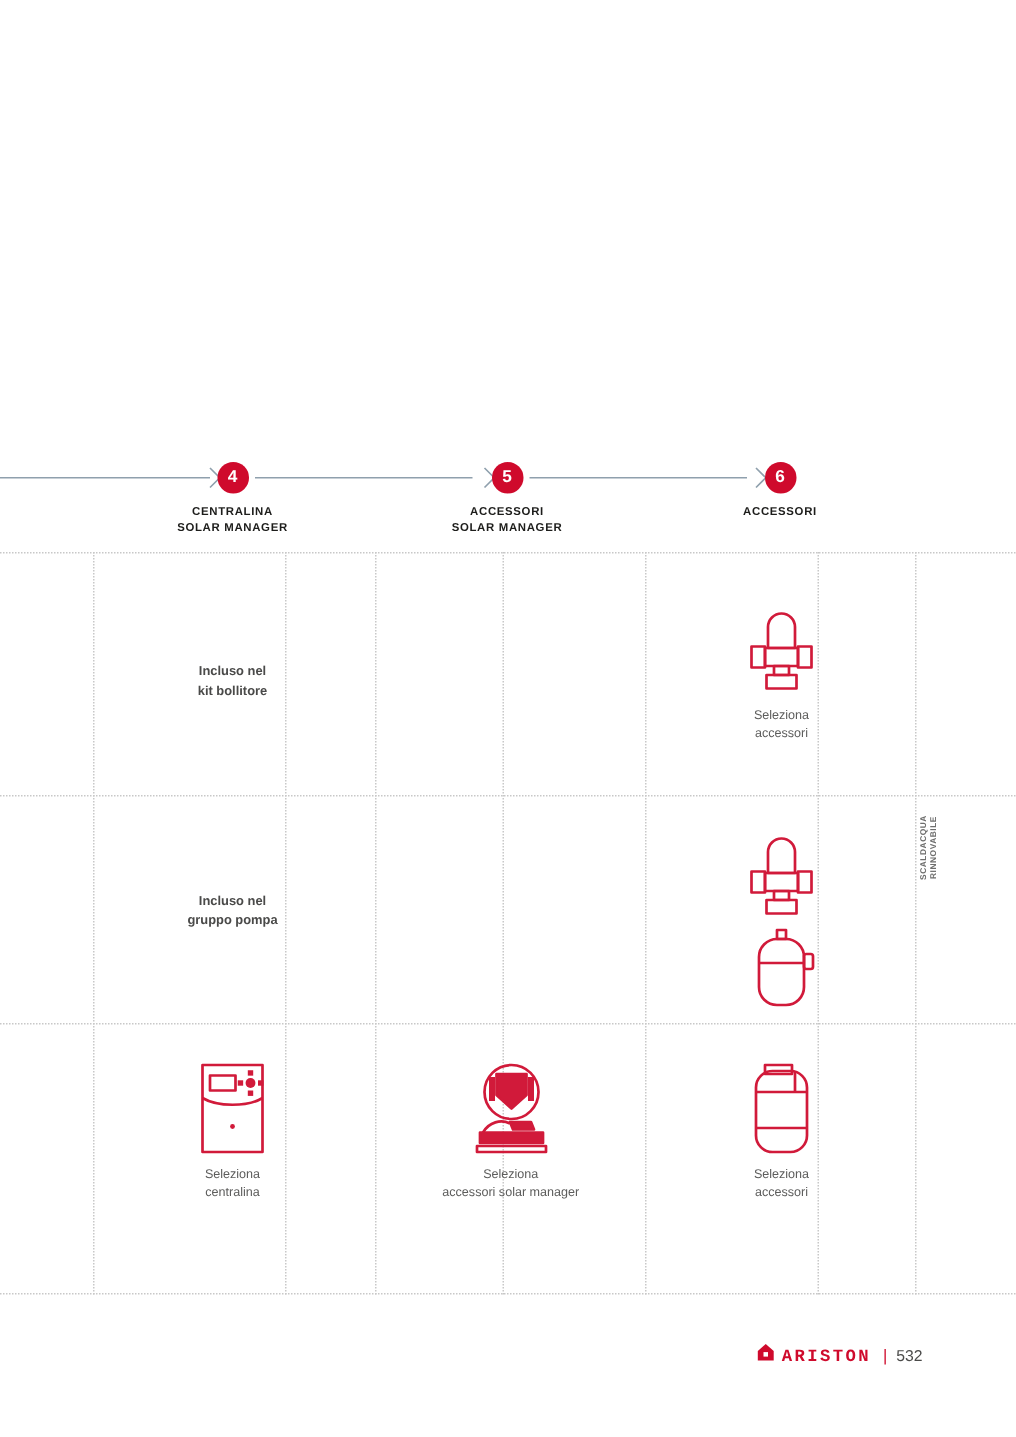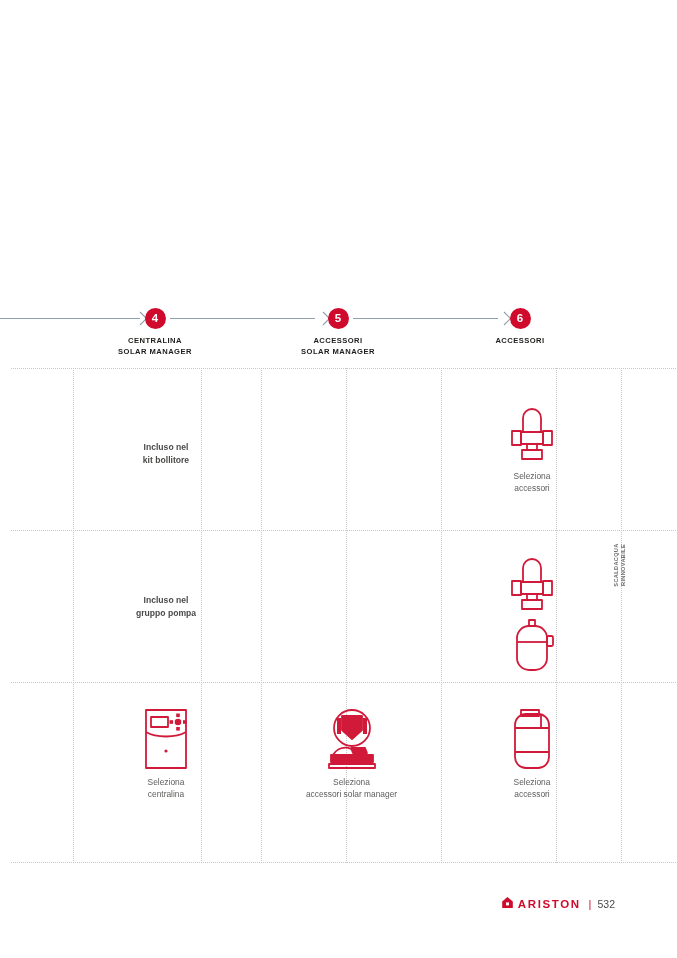--- a/index.html
+++ b/index.html
@@ -62,21 +62,21 @@
     font-weight: bold;
     color: #1d1d1b;
     letter-spacing: 0.45px;
     line-height: 10.5px;
     white-space: pre-line;
   }
 
   
   #grid {
     position: absolute;
-    left: 11px;
+    left: 0;
     top: 368px;
     width: 623px;
     height: 495px;
     padding-left: 12px;
   }
   .vline {
     position: absolute;
     top: 0;
     bottom: 0;
     width: 0;
@@ -149,20 +149,21 @@
     display: flex;
     align-items: center;
     height: 16px;
   }
   .brand-mark { margin-right: 4px; display: block; }
   .brand-name {
     font-size: 11.5px;
     font-weight: bold;
     color: #cf0a2c;
     letter-spacing: 1.6px;
+    font-family: Liberation Mono, monospace;
   }
   .foot-sep {
     color: #cf0a2c;
     font-size: 11px;
     margin: 0 6px 0 8px;
   }
   .page-num {
     font-size: 10.5px;
     color: #4a4a49;
   }

